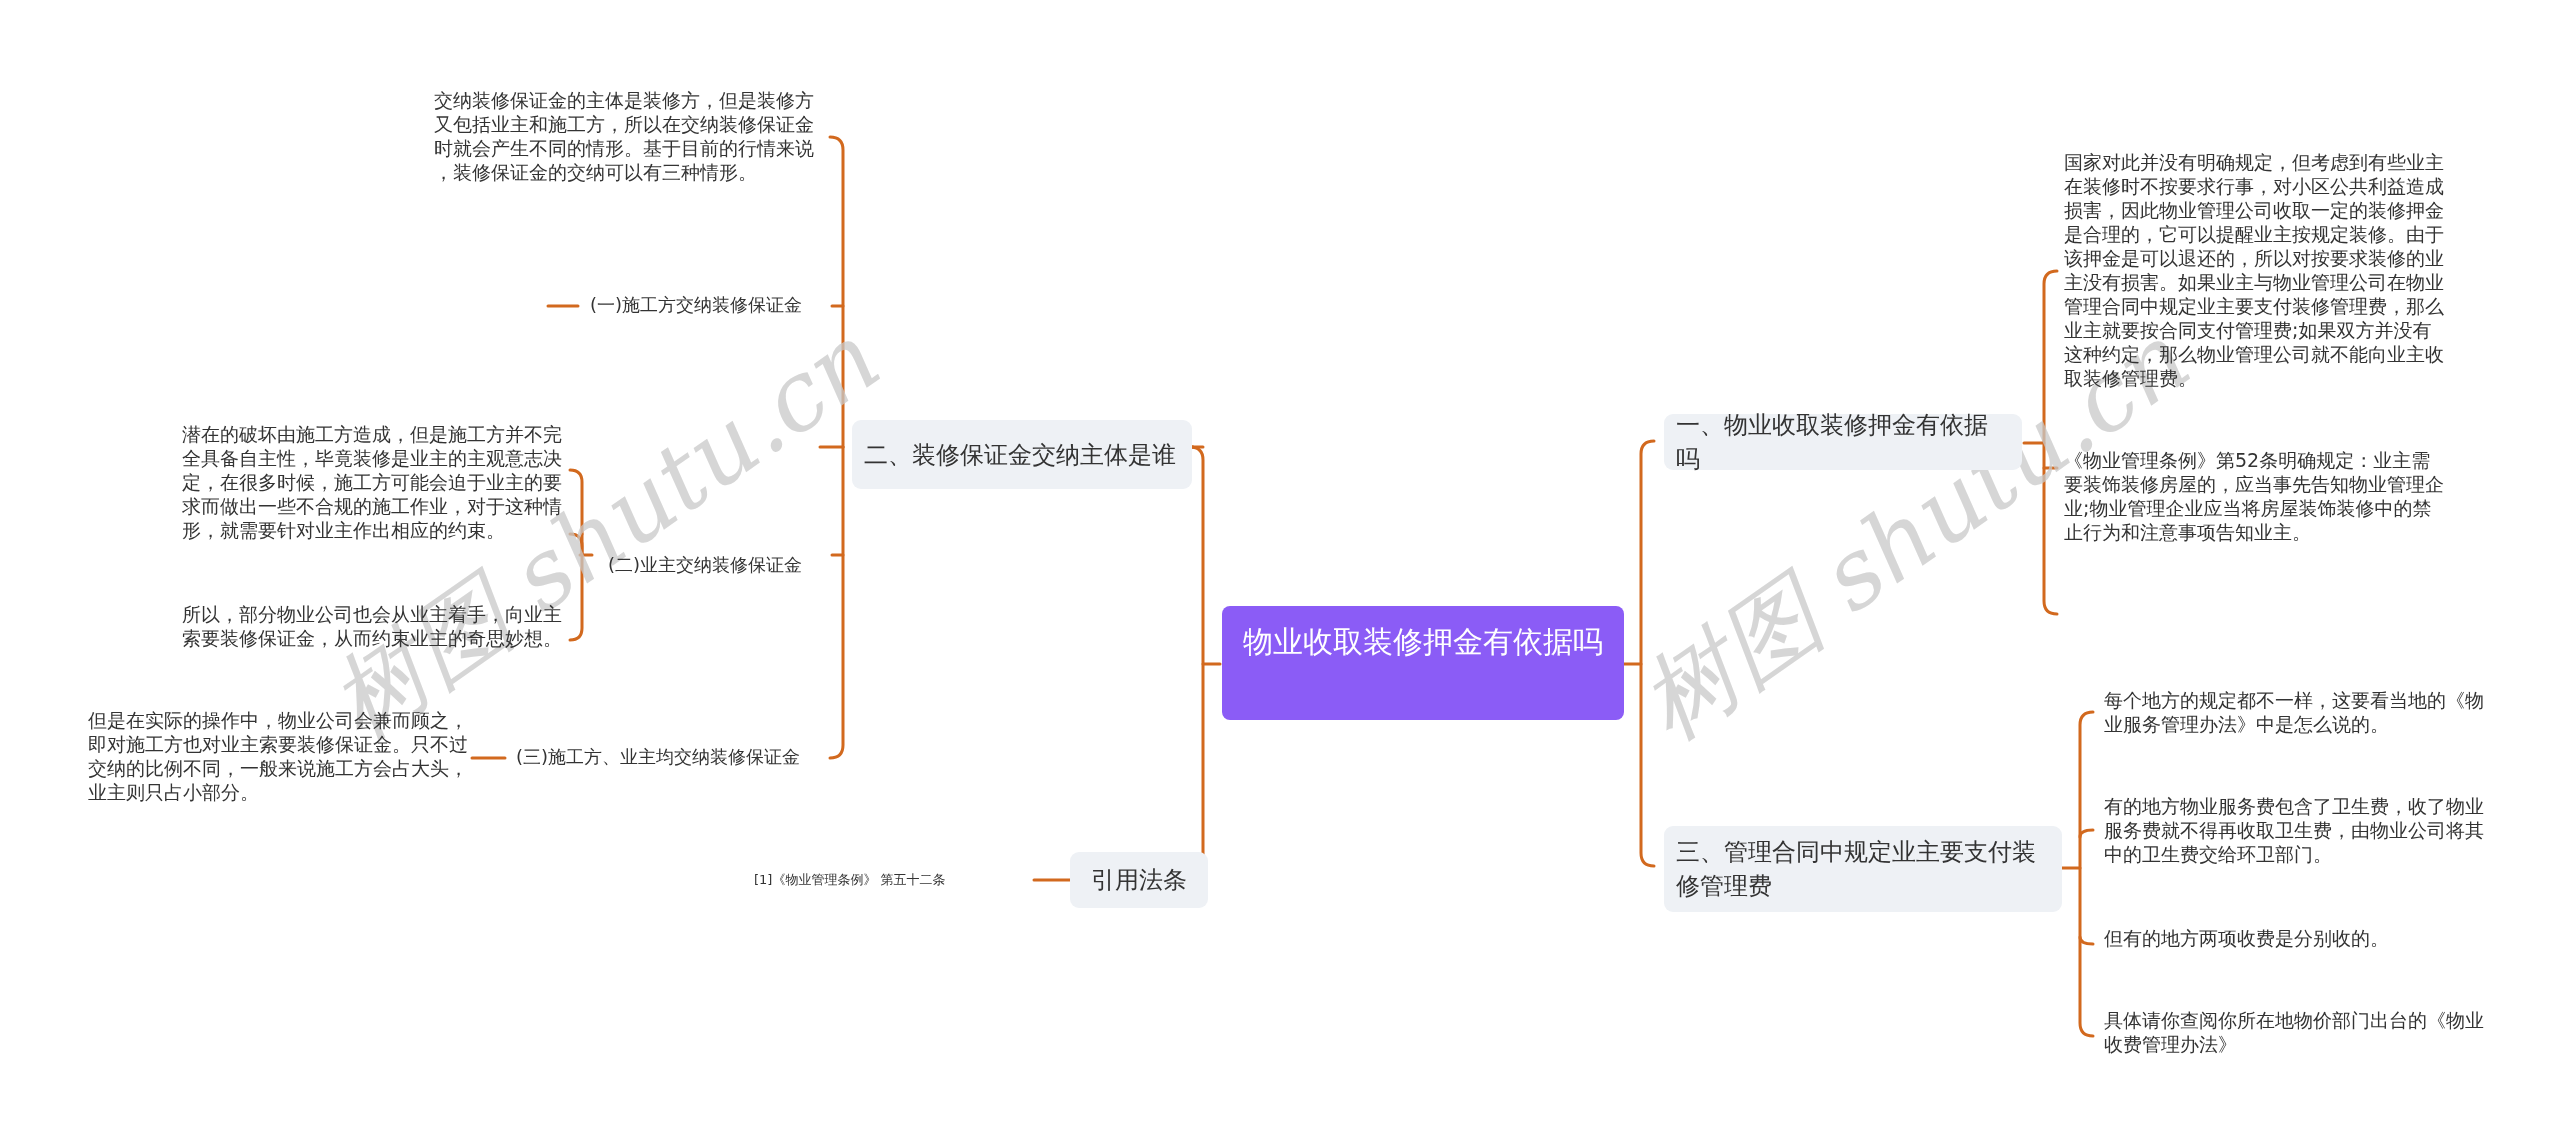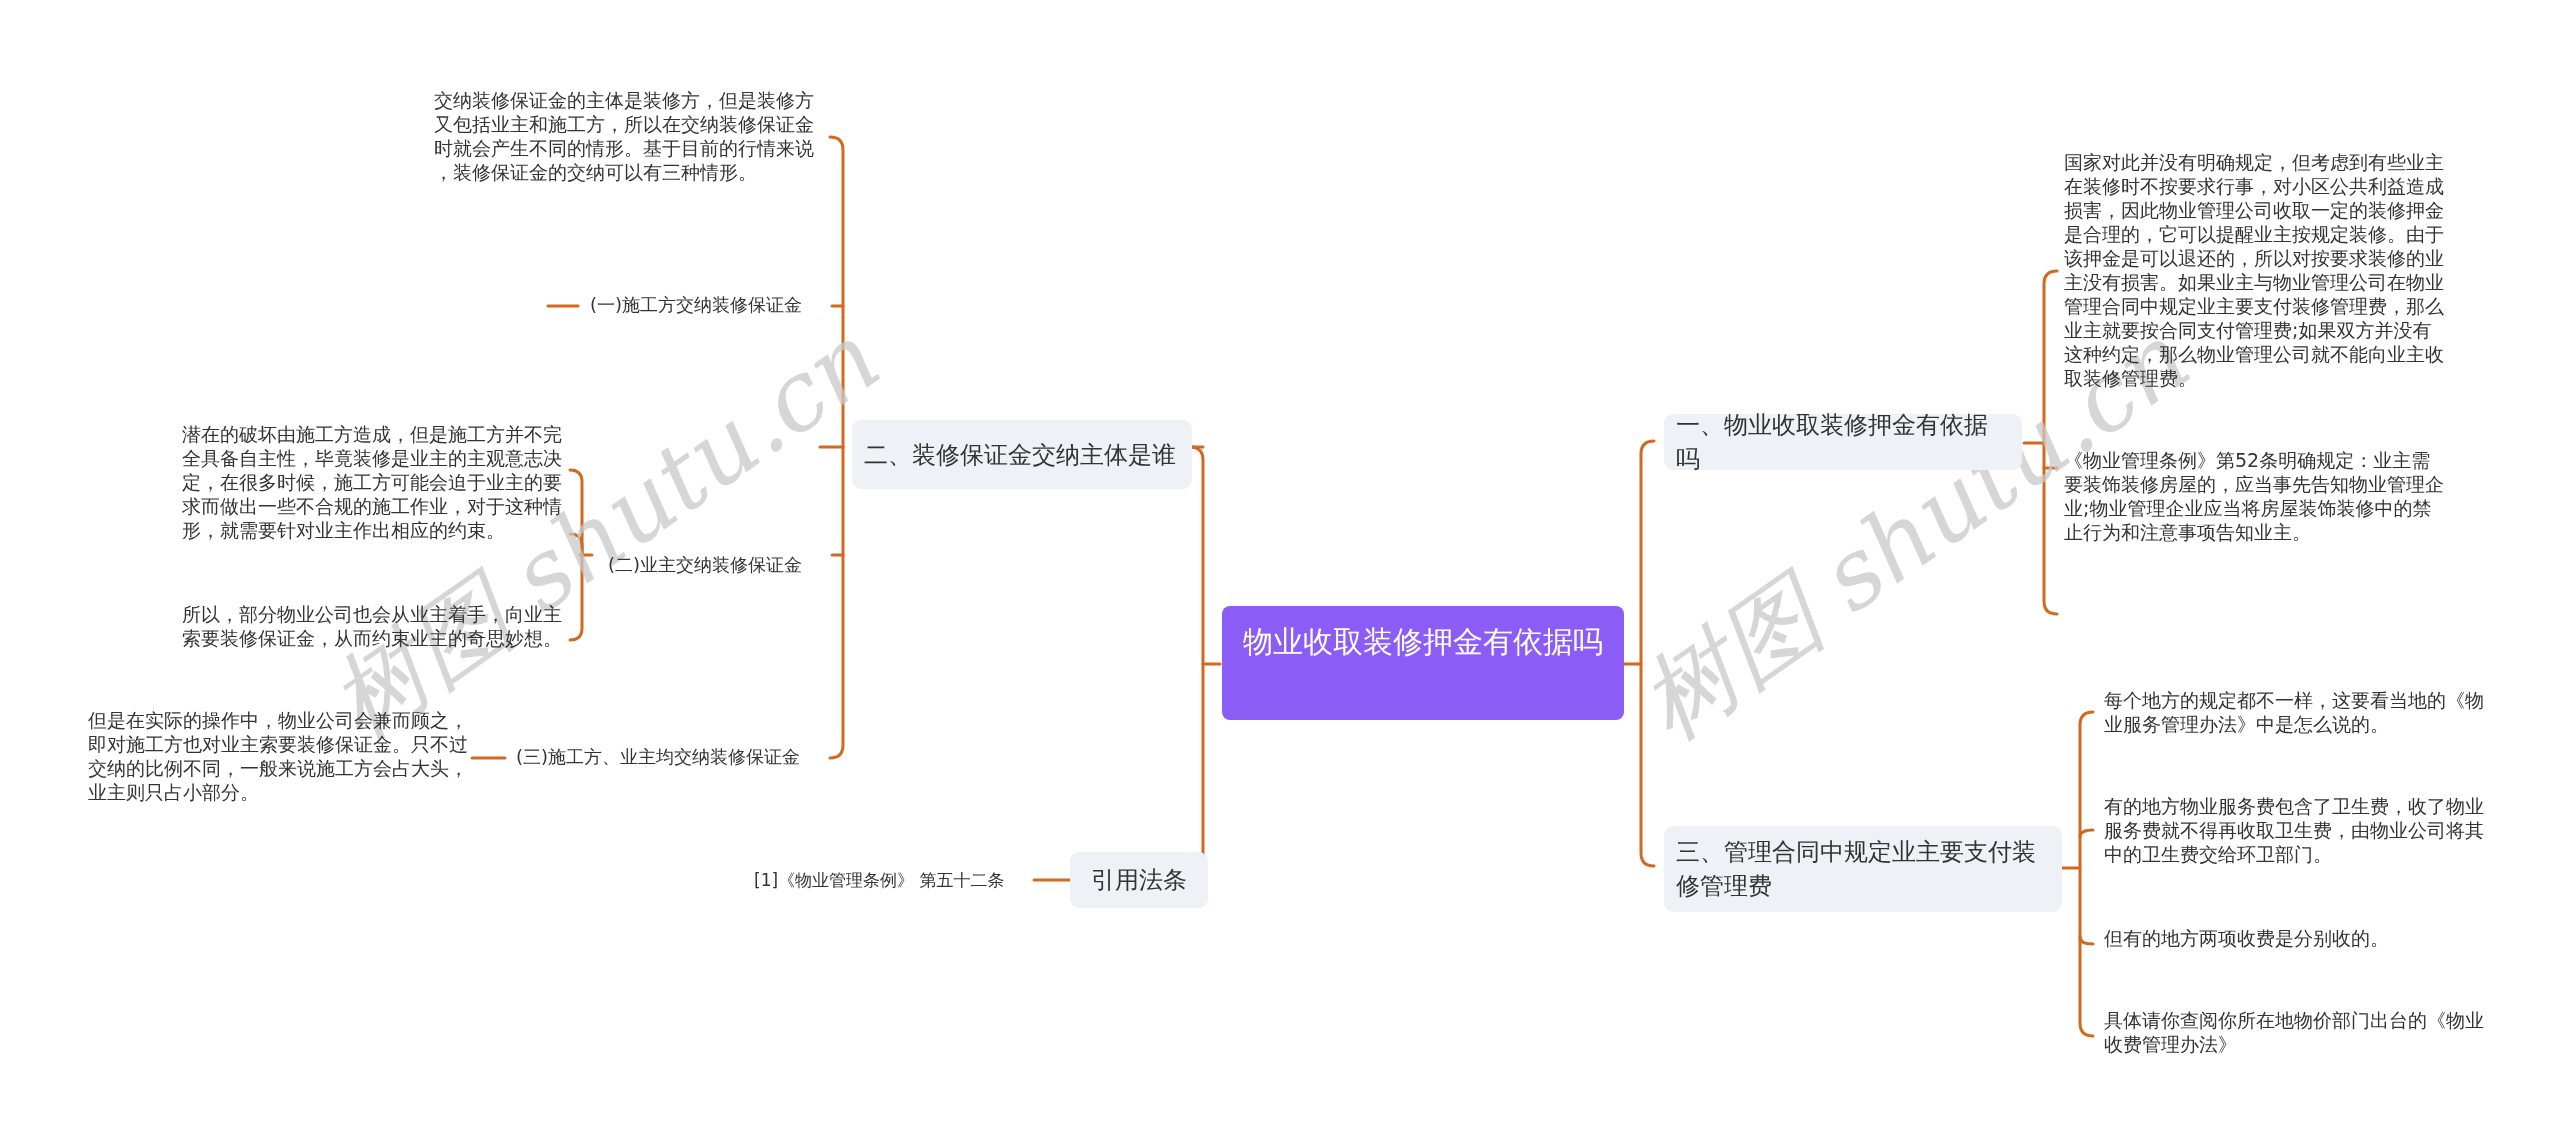--- a/index.html
+++ b/index.html
@@ -106,21 +106,21 @@
 
   <div class="node sub" style="left:516px; top:745px;">(三)施工方、业主均交纳装修保证金</div>
   <div class="node leaf" style="left:88px; top:708px; width:380px;">但是在实际的操作中，物业公司会兼而顾之，
 即对施工方也对业主索要装修保证金。只不过
 交纳的比例不同，一般来说施工方会占大头，
 业主则只占小部分。</div>
 
   <div class="node main" style="left:1070px; top:852px; width:138px; height:56px; justify-content:center;">
     <span>引用法条</span>
   </div>
-  <div class="node sub" style="left:754px; top:868px; font-size:17px;">[1]《物业管理条例》 第五十二条</div>
+  <div class="node sub" style="left:754px; top:868px; font-size:13px;">[1]《物业管理条例》 第五十二条</div>
 
   <div class="node main" style="left:1664px; top:414px; width:358px; height:56px;">
     <span>一、物业收取装修押金有依据吗</span>
   </div>
   <div class="node leaf" style="left:2064px; top:150px; width:400px;">国家对此并没有明确规定，但考虑到有些业主
 在装修时不按要求行事，对小区公共利益造成
 损害，因此物业管理公司收取一定的装修押金
 是合理的，它可以提醒业主按规定装修。由于
 该押金是可以退还的，所以对按要求装修的业
 主没有损害。如果业主与物业管理公司在物业

